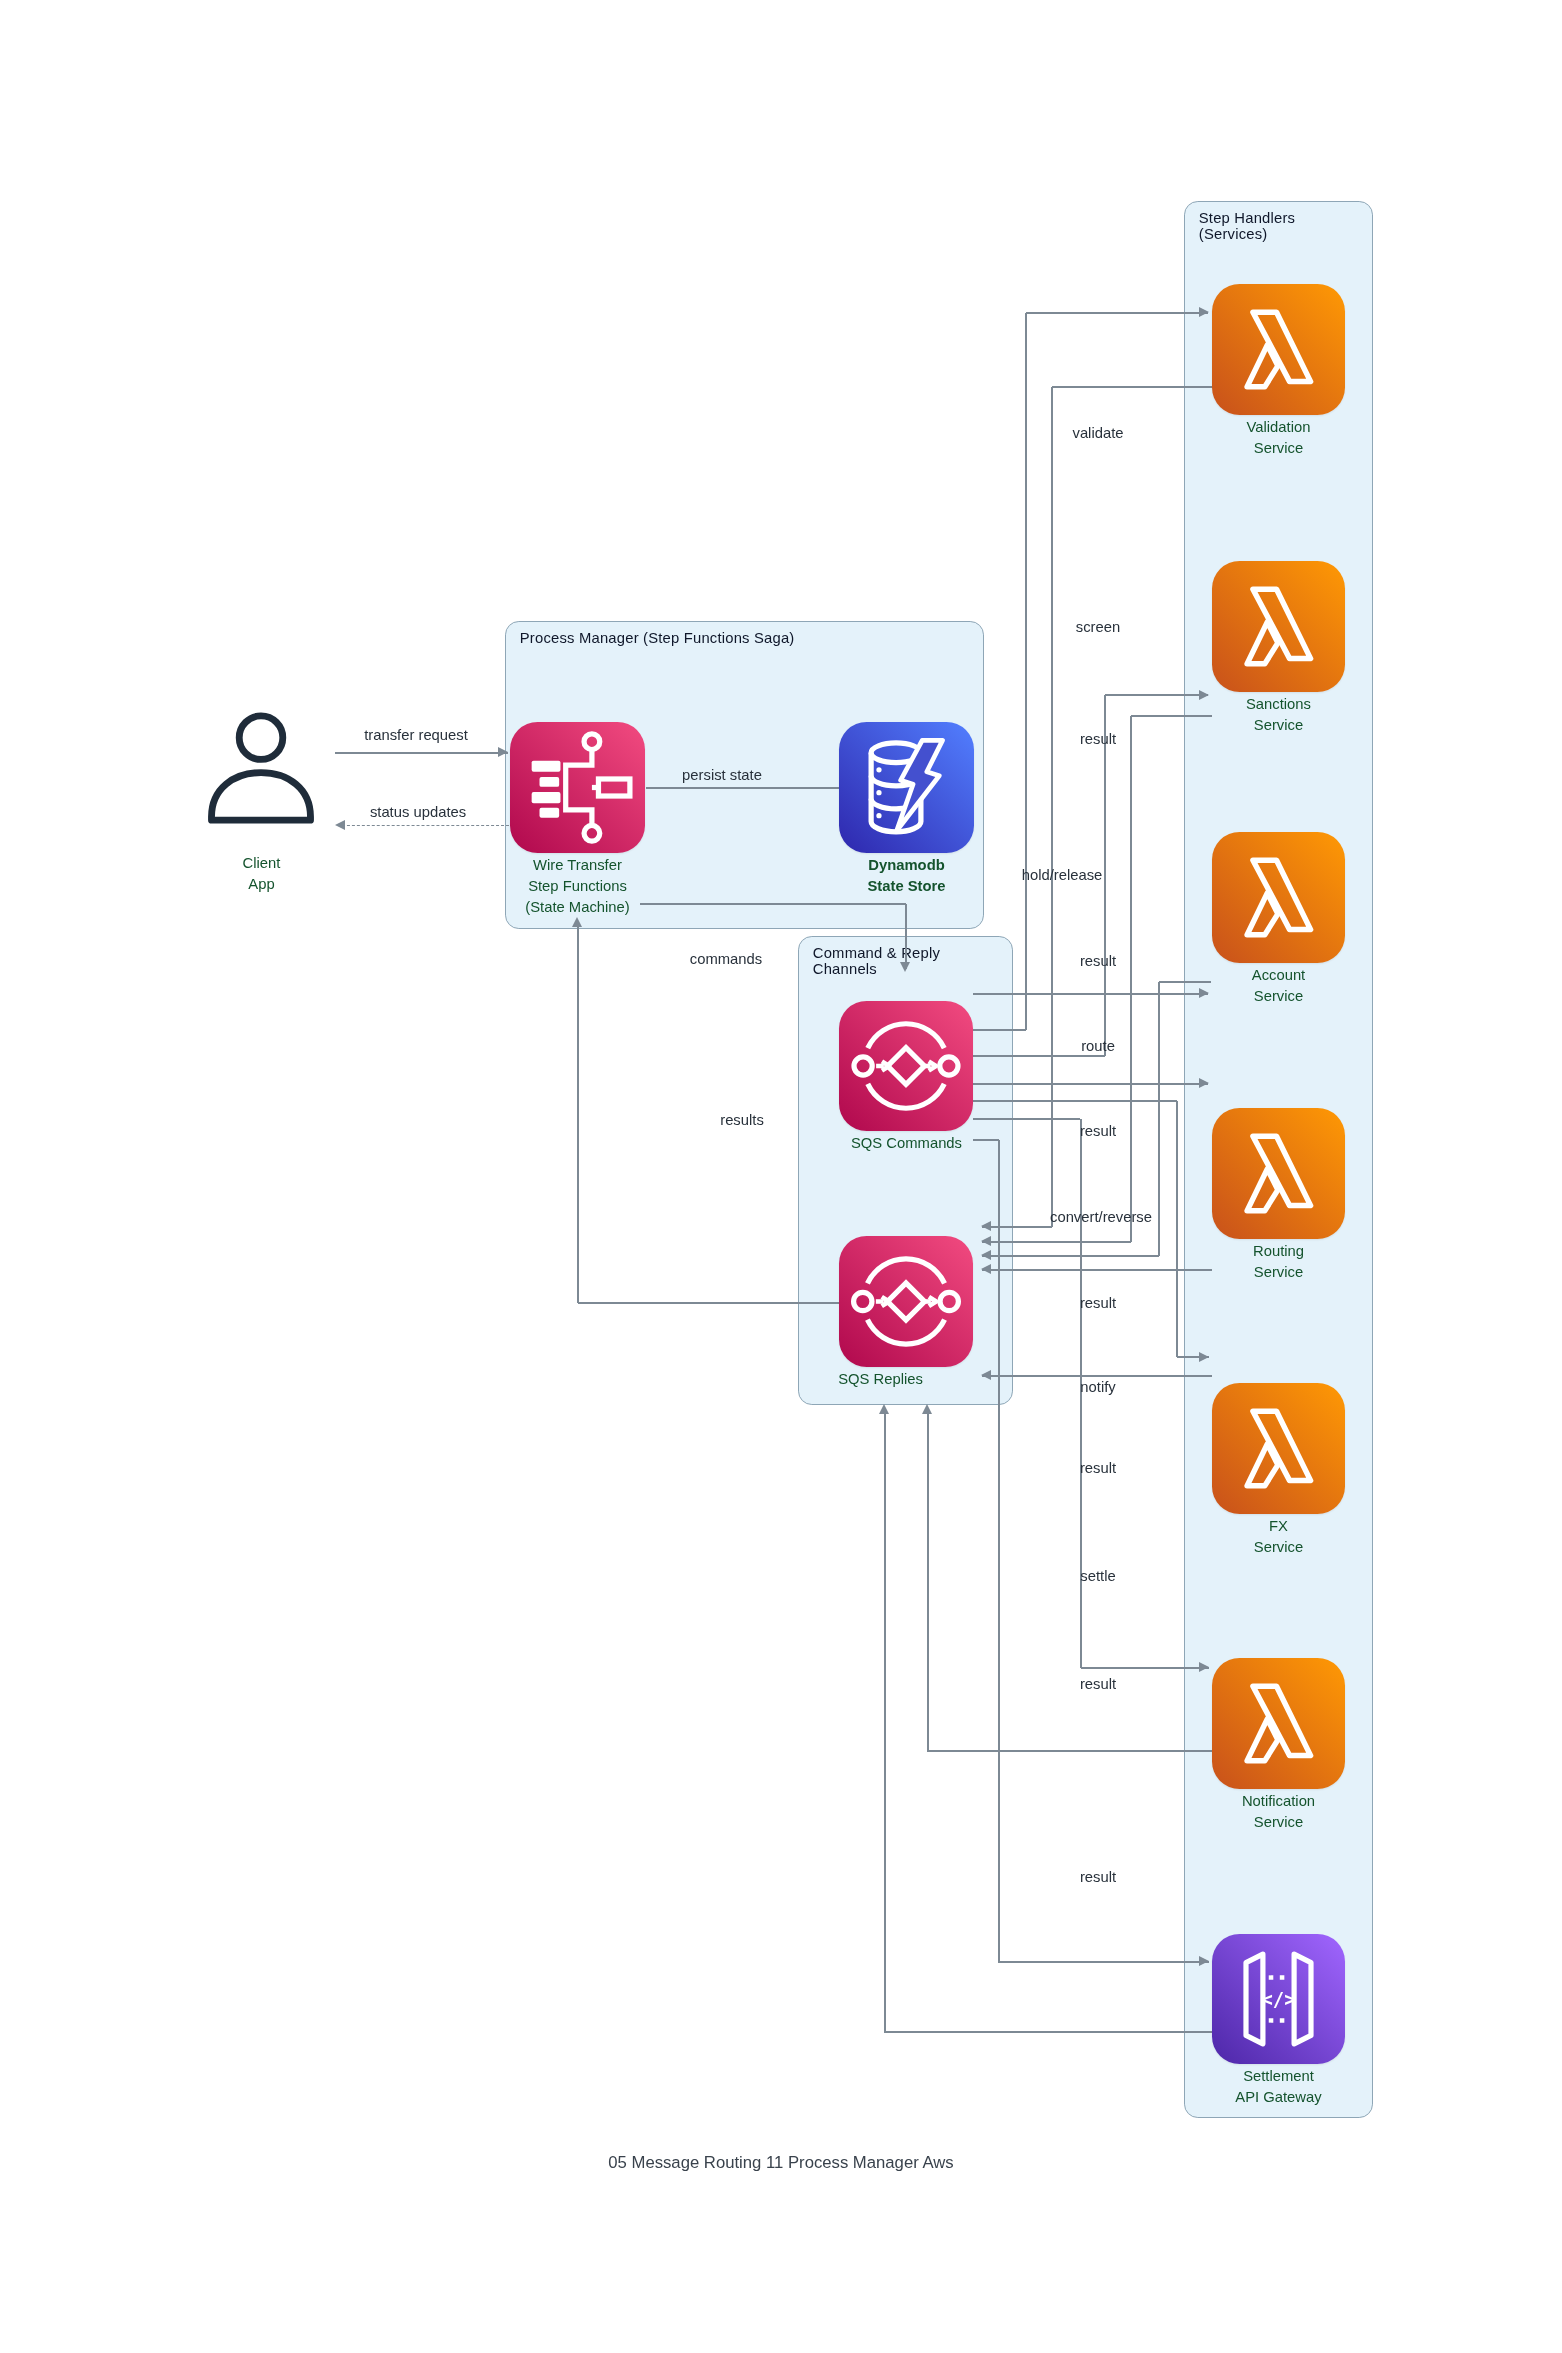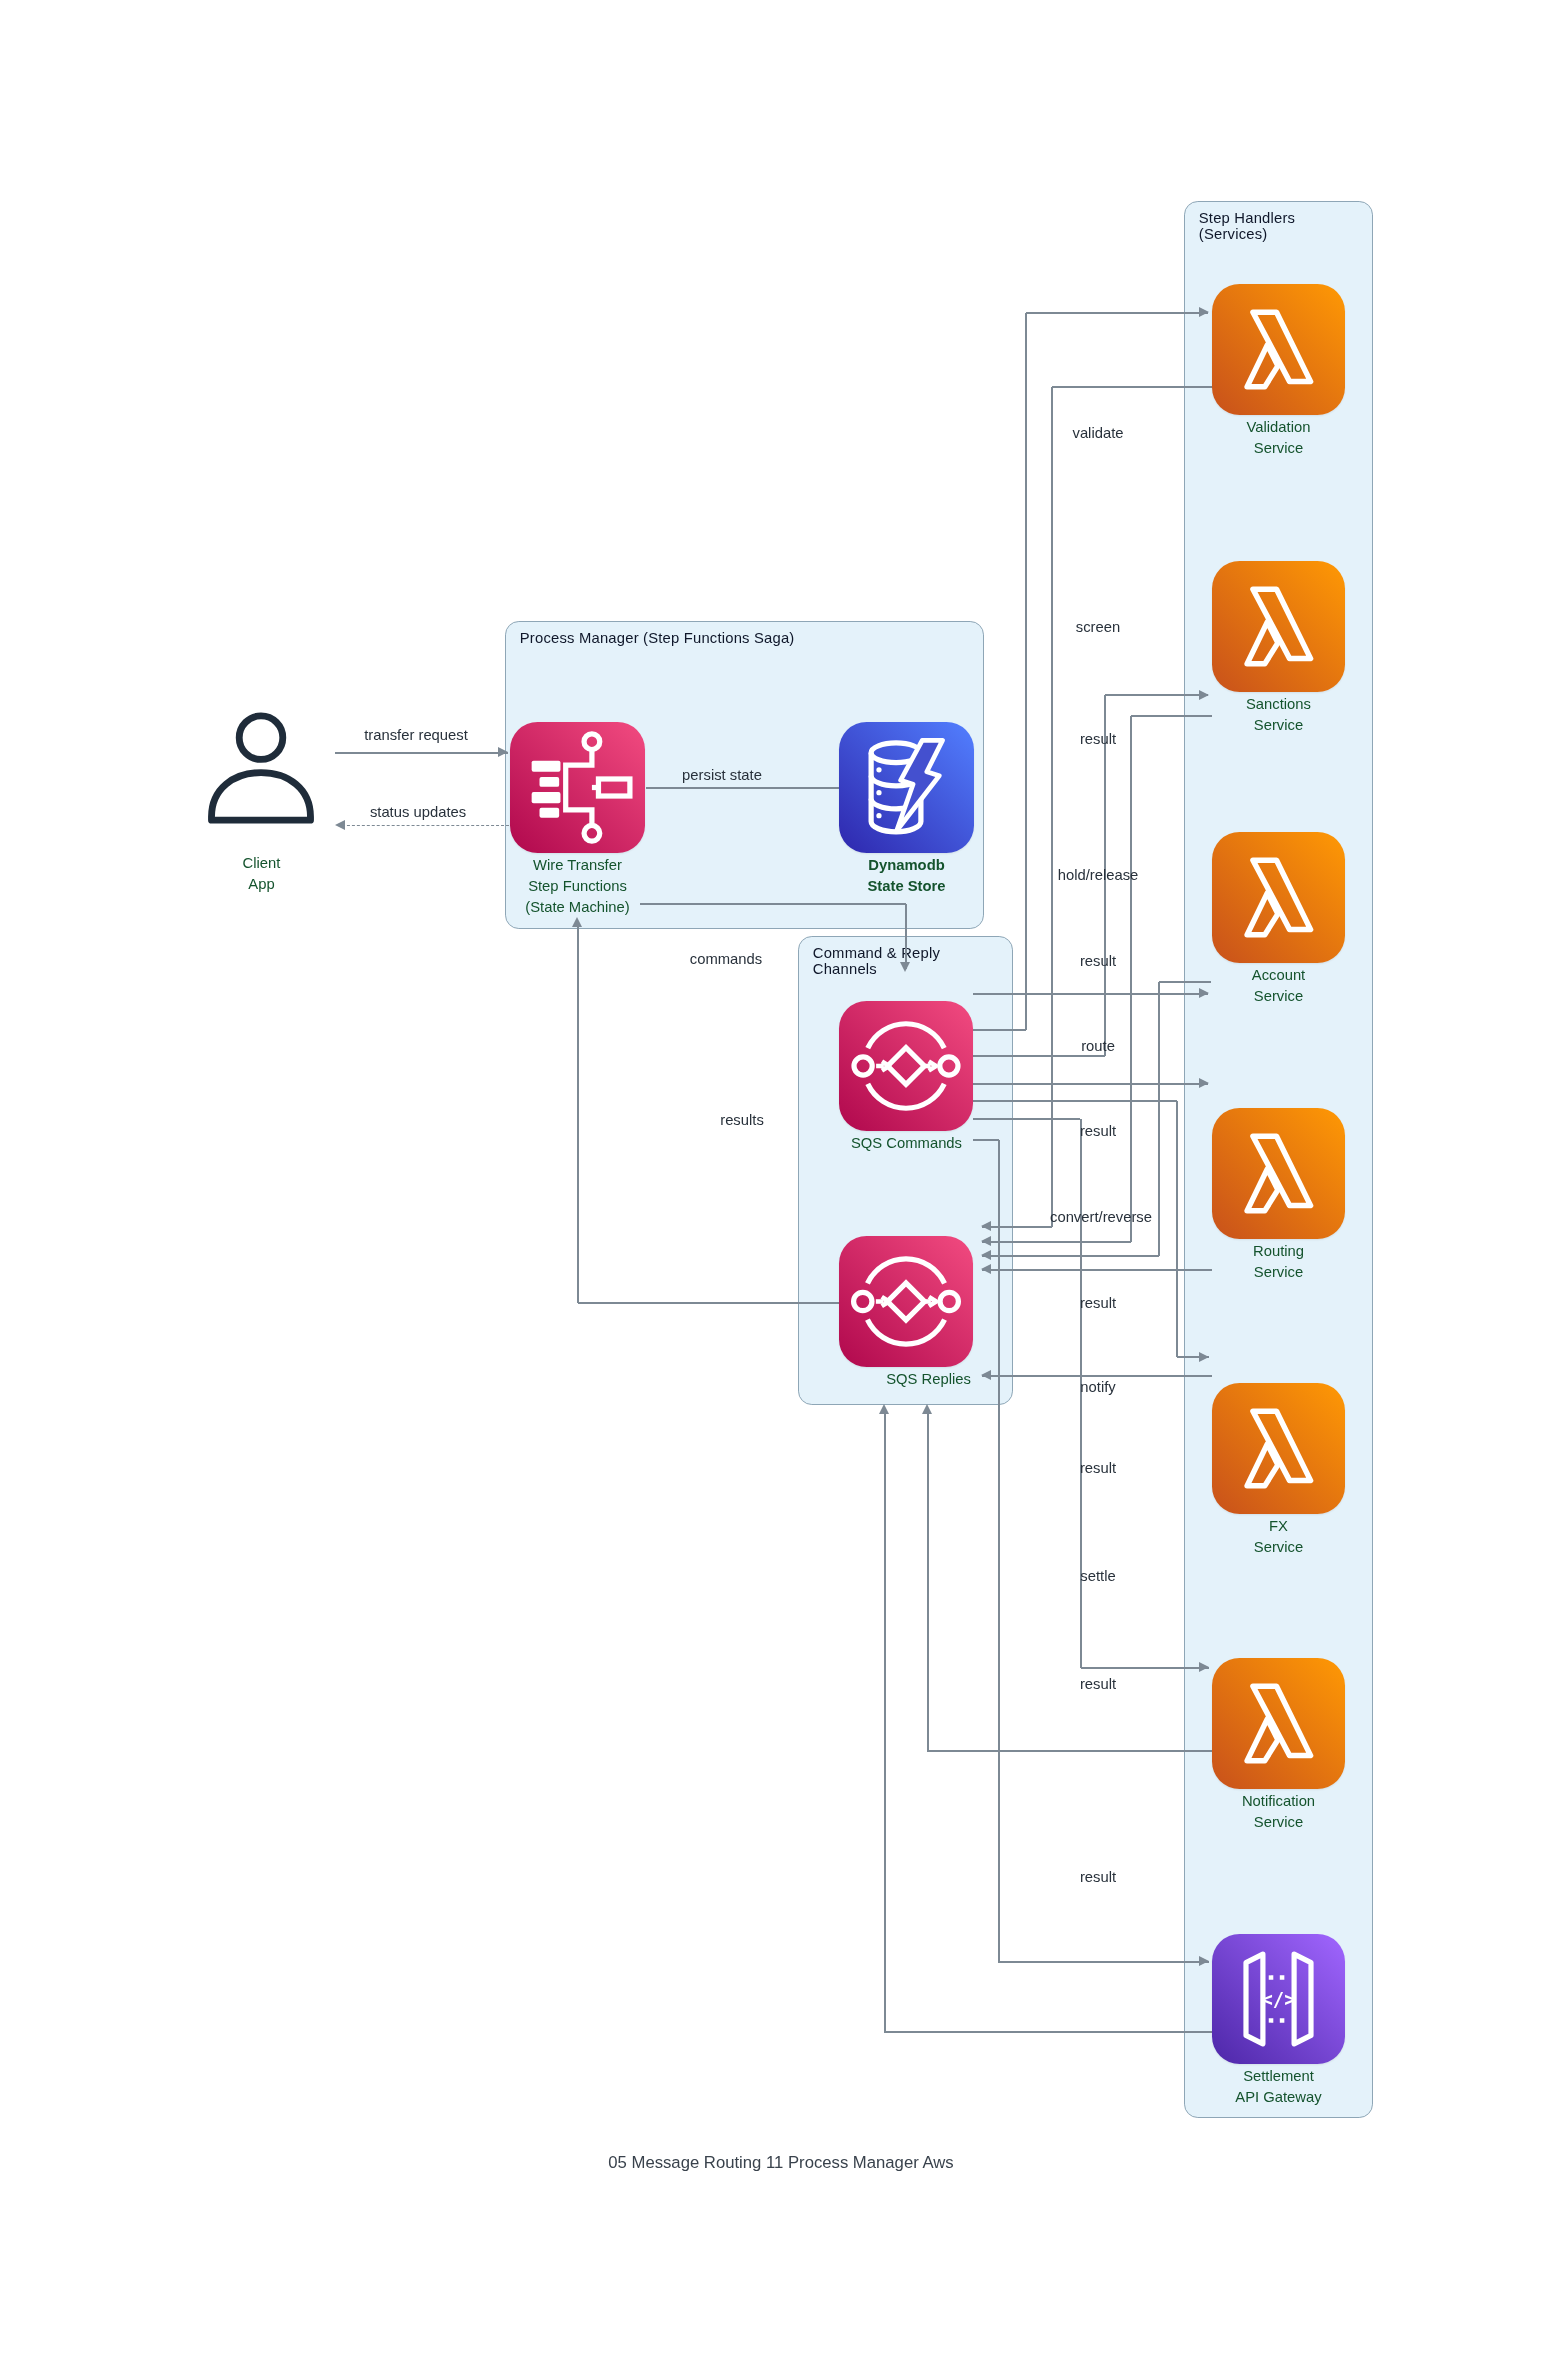--- a/index.html
+++ b/index.html
@@ -99,21 +99,21 @@
     <div class="arrow u" style="left: 879px; top: 1404px;"></div>
     <div class="arrow d" style="left: 900px; top: 962px;"></div>
     <div class="edge-label" style="left: 416px; top: 735px;">transfer request</div>
     <div class="edge-label" style="left: 418px; top: 812px;">status updates</div>
     <div class="edge-label" style="left: 722px; top: 775px;">persist state</div>
     <div class="edge-label" style="left: 726px; top: 959px;">commands</div>
     <div class="edge-label" style="left: 742px; top: 1120px;">results</div>
     <div class="edge-label" style="left: 1098px; top: 433px; text-align: right;">validate</div>
     <div class="edge-label" style="left: 1098px; top: 627px;">screen</div>
     <div class="edge-label" style="left: 1098px; top: 739px;">result</div>
-    <div class="edge-label" style="left: 1098px; top: 875px;">hold/release</div>
+    <div class="edge-label" style="left: 1062px; top: 875px;">hold/release</div>
     <div class="edge-label" style="left: 1098px; top: 961px;">result</div>
     <div class="edge-label" style="left: 1098px; top: 1046px;">route</div>
     <div class="edge-label" style="left: 1098px; top: 1131px;">result</div>
     <div class="edge-label" style="left: 1101px; top: 1217px;">convert/reverse</div>
     <div class="edge-label" style="left: 1098px; top: 1303px;">result</div>
     <div class="edge-label" style="left: 1098px; top: 1387px;">notify</div>
     <div class="edge-label" style="left: 1098px; top: 1468px;">result</div>
     <div class="edge-label" style="left: 1098px; top: 1576px;">settle</div>
     <div class="edge-label" style="left: 1098px; top: 1684px;">result</div>
     <div class="edge-label" style="left: 1098px; top: 1877px;">result</div>
@@ -195,21 +195,21 @@
     <circle cx="17" cy="50" r="7" stroke-width="4"></circle>
           <circle cx="83" cy="50" r="7" stroke-width="4"></circle>
     <rect x="40" y="40" width="20" height="20" stroke-width="4" transform="rotate(45 50 50)"></rect>
     <path d="M27 50 h6" stroke-width="3.5"></path>
           <path d="M31.5 46.5 L37 50 L31.5 53.5" stroke-width="3.5" stroke-linejoin="round"></path>
     <path d="M63 50 h6" stroke-width="3.5"></path>
           <path d="M67.5 46.5 L73 50 L67.5 53.5" stroke-width="3.5" stroke-linejoin="round"></path>
         </g>
       </svg>
     </div>
-    <div class="node-label" style="left: 820px; top: 1369px; width: 217px; text-align: center;">
+    <div class="node-label" style="left: 772px; top: 1369px; width: 217px; text-align: center;">
       <span>SQS Replies</span>
     </div>
     <div class="node-icon icon-bg grad-lambda" style="left: 1212px; top: 284px; width: 133px; height: 131px;">
       <svg viewBox="0 0 100 100">
         <g fill="none" stroke="#fff" stroke-width="4.2" stroke-linejoin="round">
     <path d="M30.5 21.5 H48.5 L74.5 74.5 H58.5 Z"></path>
     <path d="M41.5 46.5 L49.5 62.5 L39.5 78.5 H26 Z"></path>
         </g>
       </svg>
     </div>

